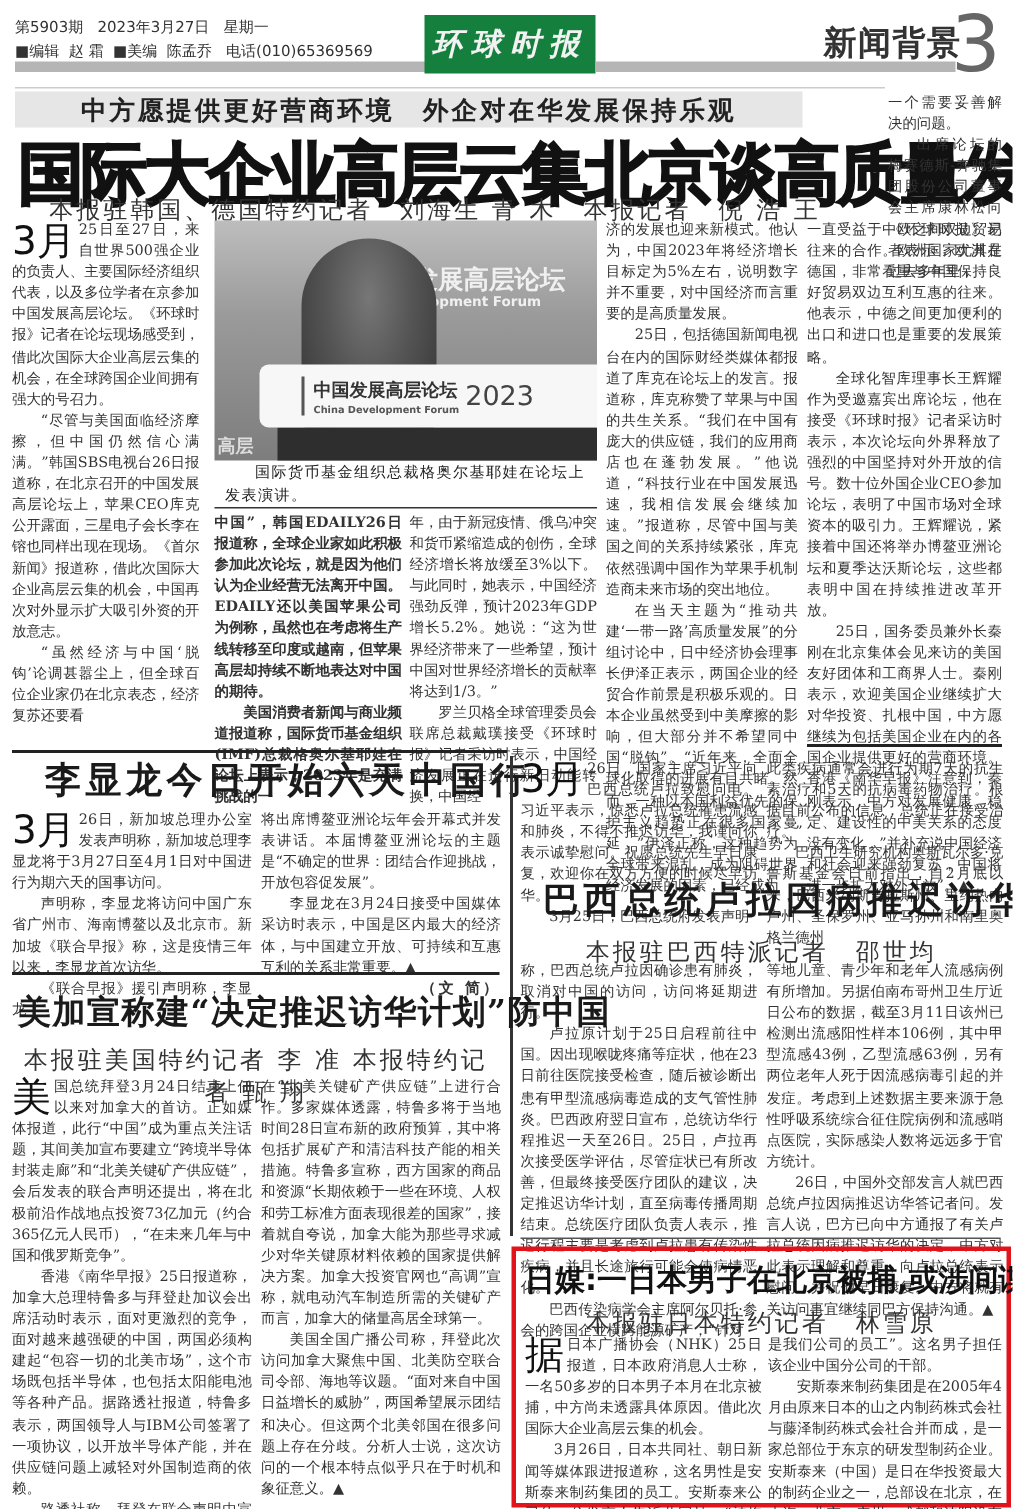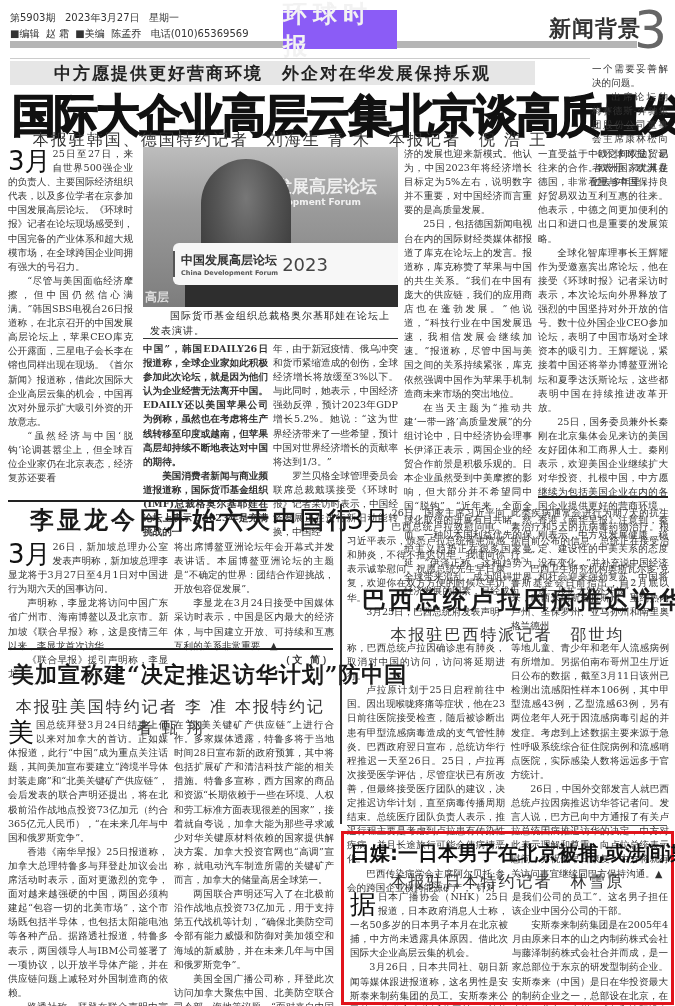--- a/index.html
+++ b/index.html
@@ -8,34 +8,34 @@
   .abs { position: absolute; }
   .body-text { font-size: 9.6px; line-height: 14.1px; color: #333; text-align: justify; }
   .body-text p { text-indent: 2em; }
   .body-text p.noindent { text-indent: 0; }
   .dropcap { float: left; font-family: "DejaVu Sans", "Liberation Sans", sans-serif; font-weight: normal; font-size: 26px; line-height: 26px; color: #111; margin-right: 2px; margin-top: 1px; }
   .byline { font-size: 16px; color: #333; letter-spacing: 2px; text-align: center; }
   .hline { background: #222; height: 1.5px; }
 
   
   .meta { font-family: "DejaVu Sans", "Liberation Sans", sans-serif; font-size: 10px; color: #333; }
-  .masthead { background: #8b5cf6; color: #f2f2f2; font-family: "DejaVu Serif", serif; font-weight: bold; font-size: 24px; letter-spacing: 6px; display: flex; align-items: center; justify-content: center; }
+  .masthead { background: #15803d; color: #f2f2f2; font-family: "DejaVu Serif", serif; font-style: italic; font-weight: bold; font-size: 20px; letter-spacing: 6px; display: flex; align-items: center; justify-content: center; }
   .grey-bar { background: #b5b5b5; height: 7px; }
   .section-title { font-weight: bold; font-size: 22px; color: #333; letter-spacing: 1px; }
   .page-num { font-family: "DejaVu Sans", "Liberation Sans", sans-serif; font-size: 52px; color: #666; line-height: 52px; }
 
   
   .kicker-band { background: #e6e6e6; text-align: center; font-weight: bold; font-size: 17px; color: #222; letter-spacing: 2px; display:flex; align-items:center; justify-content:center; }
   .main-headline { font-family: "DejaVu Sans", "Liberation Sans", sans-serif; font-weight: bold; font-size: 44px; letter-spacing: -2px; color: #111; white-space: nowrap; -webkit-text-stroke: 1.4px #111; transform: scaleY(1.02); }
 
   
   .photo { background: linear-gradient(180deg, #bdbdbd 0%, #9a9a9a 40%, #7d7d7d 100%); overflow: hidden; }
   .photo .bgtext { position: absolute; color: #f0f0f0; font-family: "DejaVu Sans", sans-serif; font-weight: bold; }
   .photo .person { position: absolute; left: 58px; top: 12px; width: 90px; height: 130px; background: radial-gradient(ellipse at 50% 30%, #777 0%, #555 45%, #333 100%); border-radius: 45px 45px 10px 10px; }
-  .photo .podium { position: absolute; left: 30px; top: 96px; width: 240px; height: 42px; background: #f7f7f7; border-radius: 6px; display: flex; align-items: center; }
+  .photo .podium { position: absolute; left: 30px; top: 96px; width: 240px; height: 42px; background: #f7f7f7; border-radius: 6px; display: flex; align-items: center; padding-left: 28px; }
   .photo .podium-base { position: absolute; left: 42px; top: 138px; width: 216px; height: 40px; background: #2e2e2e; }
   .caption { font-size: 10px; line-height: 15px; color: #222; letter-spacing: 1px; }
 
   .small-head { font-weight: bold; font-size: 24px; color: #1a1a1a; letter-spacing: 3px; white-space: nowrap; }
   .vsep { background: #333; width: 1.5px; }
   .redbox { border: 3px solid #e1141c; }
   .sans-head { font-family: "DejaVu Sans", "Liberation Sans", sans-serif; font-weight: bold; font-size: 20px; color: #111; white-space: nowrap; letter-spacing: 0px; }
   .credit { text-align: right; font-weight: bold; font-size: 10px; letter-spacing: 2px; }
 </style>
 </head>
@@ -58,21 +58,21 @@
 <div class="abs grey-bar" style="left:397px;top:41px;width:240px;"></div>
 <div class="abs section-title" style="left:549px;top:14px;">新闻背景</div>
 <div class="abs page-num" style="left:634px;top:4px;">3</div>
 <div class="abs" style="left:10px;top:58px;width:580px;height:1px;background:#ccc;"></div>
 
 <div class="abs kicker-band" style="left:10px;top:61px;width:525px;height:24px;">中方愿提供更好营商环境　外企对在华发展保持乐观</div>
 <div class="abs main-headline" style="left:12px;top:87px;width:580px;">国际大企业高层云集北京谈高质量发展</div>
 <div class="abs byline" style="left:30px;top:130px;width:520px;font-size:16px;">本报驻韩国、德国特约记者　刘海生 青 木　本报记者　倪 浩 王 冬●文 简</div>
 
 <div class="abs body-text" style="left:8px;top:147px;width:125px;">
-  <p class="noindent"><span class="dropcap">3月</span><span>25日至27日，来自世界500强企业的负责人、主要国际经济组织代表，以及多位学者在京参加中国发展高层论坛。《环球时报》记者在论坛现场感受到，中国完备的产业体系和超大规模市场，在全球跨国企业间拥有强大的号召力。</span></p>
+  <p class="noindent"><span class="dropcap">3月</span><span>25日至27日，来自世界500强企业的负责人、主要国际经济组织代表，以及多位学者在京参加中国发展高层论坛。《环球时报》记者在论坛现场感受到，借此次国际大企业高层云集的机会，在全球跨国企业间拥有强大的号召力。</span></p>
   <p>“尽管与美国面临经济摩擦，但中国仍然信心满满。”韩国SBS电视台26日报道称，在北京召开的中国发展高层论坛上，苹果CEO库克公开露面，三星电子会长李在镕也同样出现在现场。《首尔新闻》报道称，借此次国际大企业高层云集的机会，中国再次对外显示扩大吸引外资的开放意志。</p>
   <p>“虽然经济与中国‘脱钩’论调甚嚣尘上，但全球百位企业家仍在北京表态，经济复苏还要看</p>
 </div>
 
 <div class="abs photo" style="left:143px;top:147px;width:255px;height:160px;">
   <div class="bgtext" style="left:115px;top:28px;font-size:17px;">国发展高层论坛</div>
   <div class="bgtext" style="left:115px;top:50px;font-size:9px;">Development Forum</div>
   <div class="person"></div>
   <div class="podium-base"></div>
   <div class="podium">
@@ -156,21 +156,20 @@
 <div class="abs small-head" style="left:12px;top:660px;font-size:22px;letter-spacing:1px;">美加宣称建“决定推迟访华计划”防中国</div>
 <div class="abs byline" style="left:8px;top:697px;width:325px;">本报驻美国特约记者 李 准 本报特约记者 甄 翔</div>
 <div class="abs body-text" style="left:8px;top:718px;width:160px;">
   <p class="noindent"><span class="dropcap" style="font-family:'DejaVu Serif',serif;">美</span><span>国总统拜登3月24日结束上任以来对加拿大的首访。正如媒体报道，此行“中国”成为重点关注话题，其间美加宣布要建立“跨境半导体封装走廊”和“北美关键矿产供应链”，会后发表的联合声明还提出，将在北极前沿作战地点投资73亿加元（约合365亿元人民币），“在未来几年与中国和俄罗斯竞争”。</span></p>
   <p>香港《南华早报》25日报道称，加拿大总理特鲁多与拜登赴加议会出席活动时表示，面对更激烈的竞争，面对越来越强硬的中国，两国必须构建起“包容一切的北美市场”，这个市场既包括半导体，也包括太阳能电池等各种产品。据路透社报道，特鲁多表示，两国领导人与IBM公司签署了一项协议，以开放半导体产能，并在供应链问题上减轻对外国制造商的依赖。</p>
   <p>路透社称，拜登在联合声明中宣布，将出资5000万美元鼓励美国和加拿大公司投资半导体封装，并表示加拿大将在近期为半导体项目提供至多2.5亿加元的资金。</p>
 
 </div>
 <div class="abs body-text" style="left:174px;top:718px;width:160px;">
   <p class="noindent">在“北美关键矿产供应链”上进行合作。多家媒体透露，特鲁多将于当地时间28日宣布新的政府预算，其中将包括扩展矿产和清洁科技产能的相关措施。特鲁多宣称，西方国家的商品和资源“长期依赖于一些在环境、人权和劳工标准方面表现很差的国家”，接着就自夸说，加拿大能为那些寻求减少对华关键原材料依赖的国家提供解决方案。加拿大投资官网也“高调”宣称，就电动汽车制造所需的关键矿产而言，加拿大的储量高居全球第一。</p>
-  <p>两国联合声明还写入了在北极前沿作战地点投资73亿加元，用于支持第五代战机等计划，“确保北美防空司令部有能力威慑和防御对美加领空和海域的新威胁，并在未来几年与中国和俄罗斯竞争”。</p>
   <p>美国全国广播公司称，拜登此次访问加拿大聚焦中国、北美防空联合司令部、海地等议题。“面对来自中国日益增长的威胁”，两国希望展示团结和决心。但这两个北美邻国在很多问题上存在分歧。分析人士说，这次访问的一个根本特点似乎只在于时机和象征意义。▲</p>
 </div>
 
 <div class="abs redbox" style="left:341px;top:831px;width:333px;height:174px;"></div>
 <div class="abs sans-head" style="left:350px;top:840px;">日媒:一日本男子在北京被捕,或涉间谍活动</div>
 <div class="abs byline" style="left:345px;top:872px;width:325px;">本报驻日本特约记者　林雪原</div>
 <div class="abs body-text" style="left:350px;top:890px;width:158px;">
   <p class="noindent"><span class="dropcap" style="font-family:'DejaVu Serif',serif;">据</span><span>日本广播协会（NHK）25日报道，日本政府消息人士称，一名50多岁的日本男子本月在北京被捕，中方尚未透露具体原因。借此次国际大企业高层云集的机会。</span></p>
   <p>3月26日，日本共同社、朝日新闻等媒体跟进报道称，这名男性是安斯泰来制药集团的员工。安斯泰来公司的一位发言人告诉共同社，“被拘留者确实</p>
 </div>

